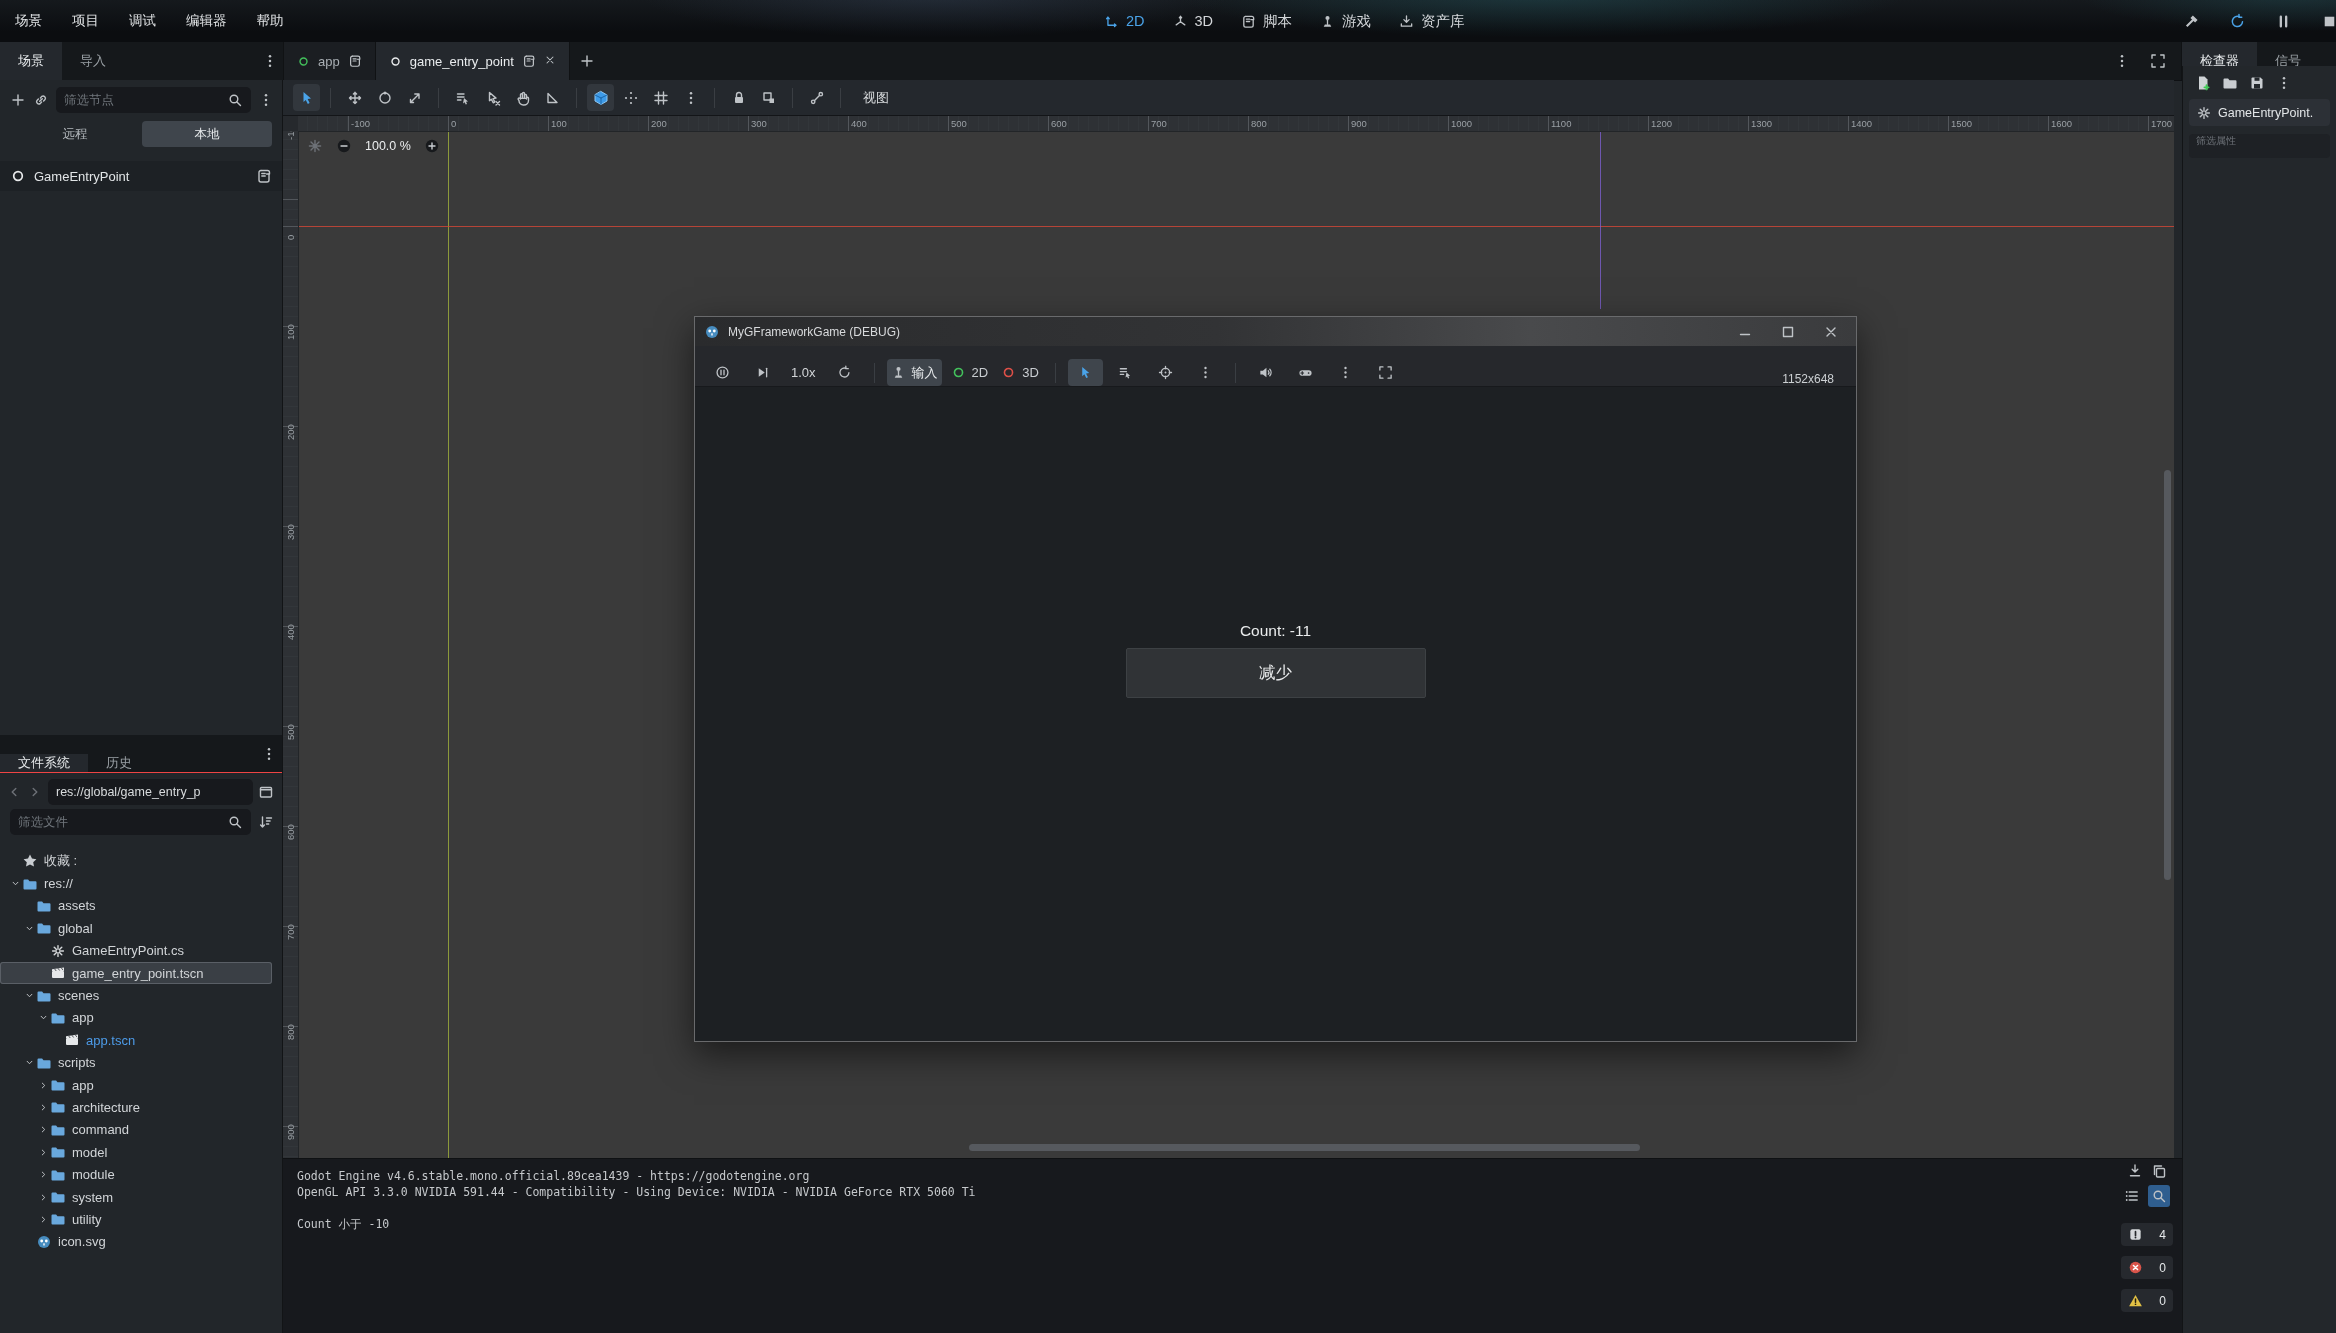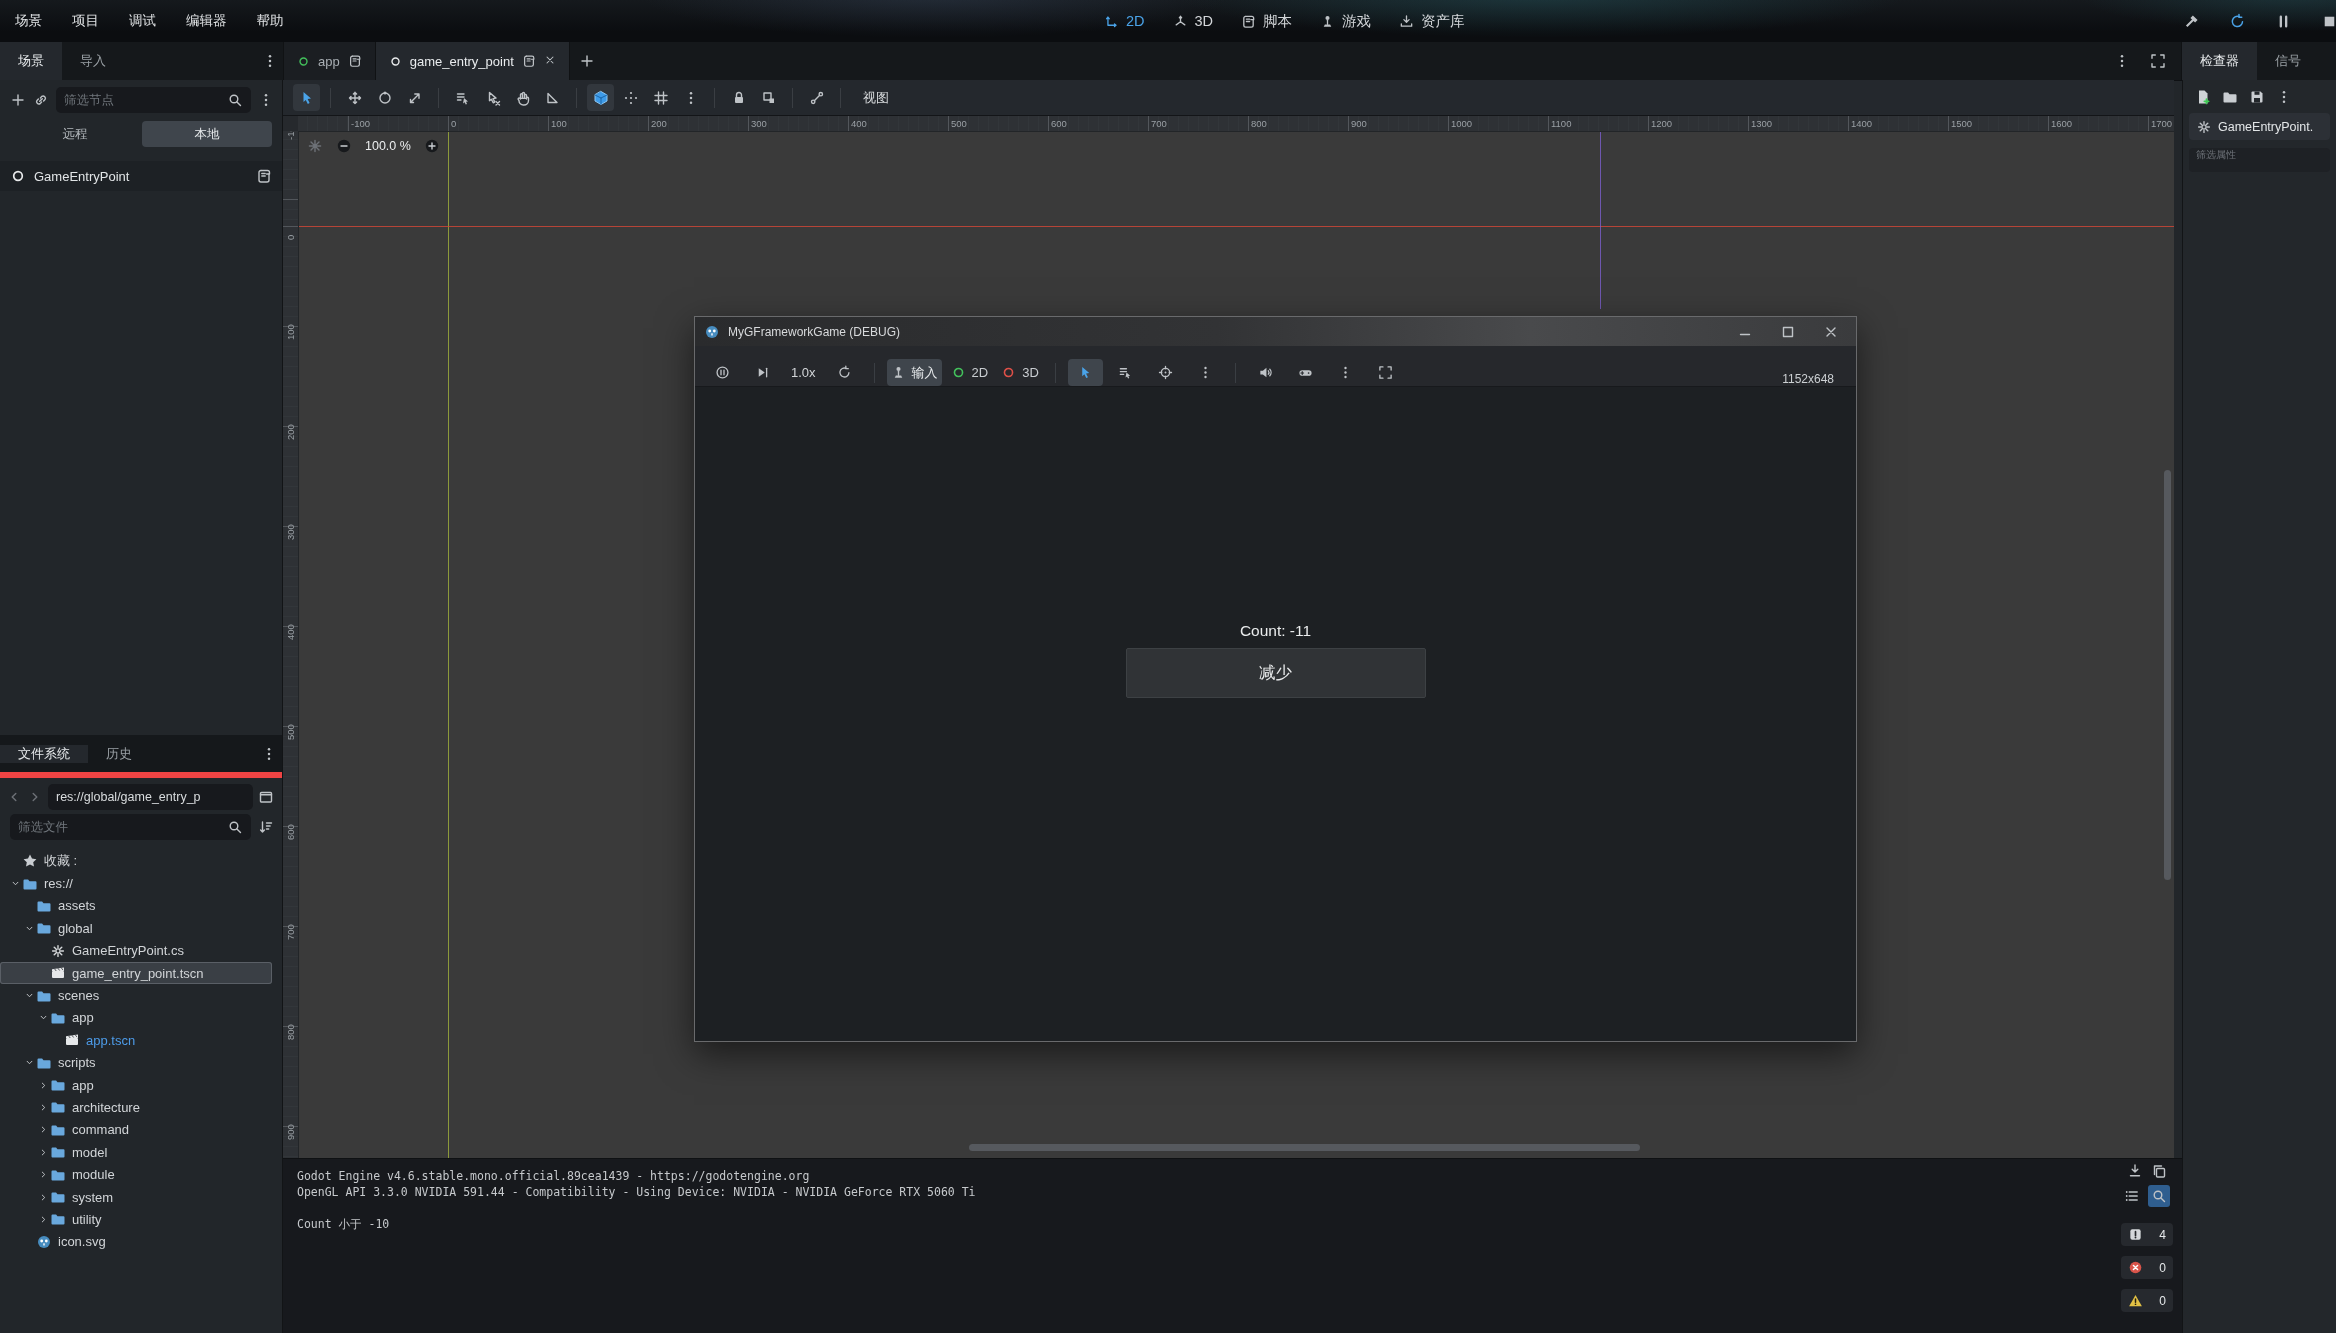--- a/index.html
+++ b/index.html
@@ -46,39 +46,39 @@
   .searchbox{flex:1;height:26px;background:#17191d;border-radius:5px;display:flex;align-items:center;padding:0 8px;gap:6px;min-width:0}
   .searchbox .ph{flex:1;color:#70767c;font-size:12.5px;white-space:nowrap;overflow:hidden}
   .seg-row{display:flex;gap:2px;padding:4px 10px}
   .seg{flex:1;height:26px;display:flex;align-items:center;justify-content:center;font-size:12.5px;color:#b4b9bd;border-radius:4px}
   .seg.active{background:#3f454c;color:#e8ebed}
   .stree{margin-top:10px}
   .srow{display:flex;align-items:center;gap:8px;height:30px;padding:0 10px;background:#1d2125;color:#e2e5e7;font-size:13px}
   .srow .icon:last-child{margin-left:auto}
   
   #fspanel{position:absolute;left:0;top:655px;right:0;bottom:0;overflow:hidden}
-  .fs-tabs{height:37px;background:#15181b;display:flex;align-items:center;border-bottom:6px solid #ef4444}
+  .fs-tabs{height:37px;background:#15181b;display:flex;align-items:flex-end;border-bottom:1px solid #ef4444}
   .pathrow{display:flex;align-items:center;gap:5px;padding:6px 8px 2px 6px}
   .pathbox{flex:1;height:26px;background:#17191d;border-radius:5px;display:flex;align-items:center;padding:0 8px;color:#d9dcde;font-size:12.5px;white-space:nowrap;overflow:hidden;min-width:0}
   #fstree{position:absolute;left:0;top:115px;right:0;bottom:0;overflow:hidden}
   .frow{display:flex;align-items:center;height:22.4px;font-size:13px;color:#d2d5d8;padding-right:10px}
   .frow .lbl{margin-left:6px;white-space:nowrap;overflow:hidden}
   .frow.sel{background:#3a3f45;box-shadow:inset 0 0 0 1px #5a5f66;border-radius:3px;margin-right:10px}
   .frow.accent .lbl{color:#4d9be8}
   .arrow-slot{width:14px;display:flex;align-items:center;justify-content:center;color:#8a9095}
   
   #bottompanel{position:absolute;left:283px;top:1158px;width:1899px;height:175px;background:#17191d;border-top:1px solid #0f1113;display:flex;box-sizing:border-box}
   #outtext{flex:1;padding:9px 0 0 14px;font-family:"DejaVu Sans Mono",monospace;font-size:11.5px;line-height:16px;color:#c6c9cc;overflow:hidden}
   .out-line{white-space:pre;min-height:16px}
   #dbgcol{width:70px;display:flex;flex-direction:column;align-items:center;padding-top:4px}
   .dbg-iconrow{display:flex;gap:8px;margin-bottom:6px;align-items:center}
   .badge{display:flex;align-items:center;gap:6px;background:#26292e;border-radius:4px;padding:4px 7px;font-size:12px;color:#e5e8ea;margin-top:10px;min-width:38px;justify-content:space-between}
   .blue-bg{background:#2f5e8f;border-radius:3px;width:22px;height:22px;display:flex;align-items:center;justify-content:center;color:#e8ecef}
   
-  #rightdock{position:absolute;right:0;top:80px;width:154px;bottom:0;background:#23272b;border-left:1px solid #121416;box-sizing:border-box;overflow:hidden}
+  #rightdock{position:absolute;right:0;top:66px;width:154px;bottom:0;background:#23272b;border-left:1px solid #121416;box-sizing:border-box;overflow:hidden}
   .insp-icons{display:flex;align-items:center;gap:11px;padding:9px 12px 6px 12px}
   .resrow{margin:2px 6px;background:#2c3036;border-radius:4px;height:27px;display:flex;align-items:center;gap:6px;padding:0 7px;font-size:12.5px;color:#e3e6e8;white-space:nowrap;overflow:hidden}
   .proprow{margin:8px 6px;height:24px;display:flex;align-items:flex-start;padding:0 7px;border-radius:4px;background:#1e2125;color:#6d7278;font-size:10px}
   
   #canvas{position:absolute;left:283px;top:116px;width:1891px;height:1042px;background:#3a3a3a;overflow:hidden}
   #hruler{position:absolute;left:0;top:0;right:0;height:15px;background-color:#2e3135;
     background-image:repeating-linear-gradient(90deg,#40444840 0 1px,transparent 1px 10px),
                      repeating-linear-gradient(90deg,#585c61 0 1px,transparent 1px 100px);
     background-size:100% 5px,100% 100%;background-position:65px 100%,65px 0;background-repeat:repeat;border-bottom:1px solid #222528}
   .hlab{position:absolute;top:1.5px;font-size:9.5px;color:#9aa0a5}

